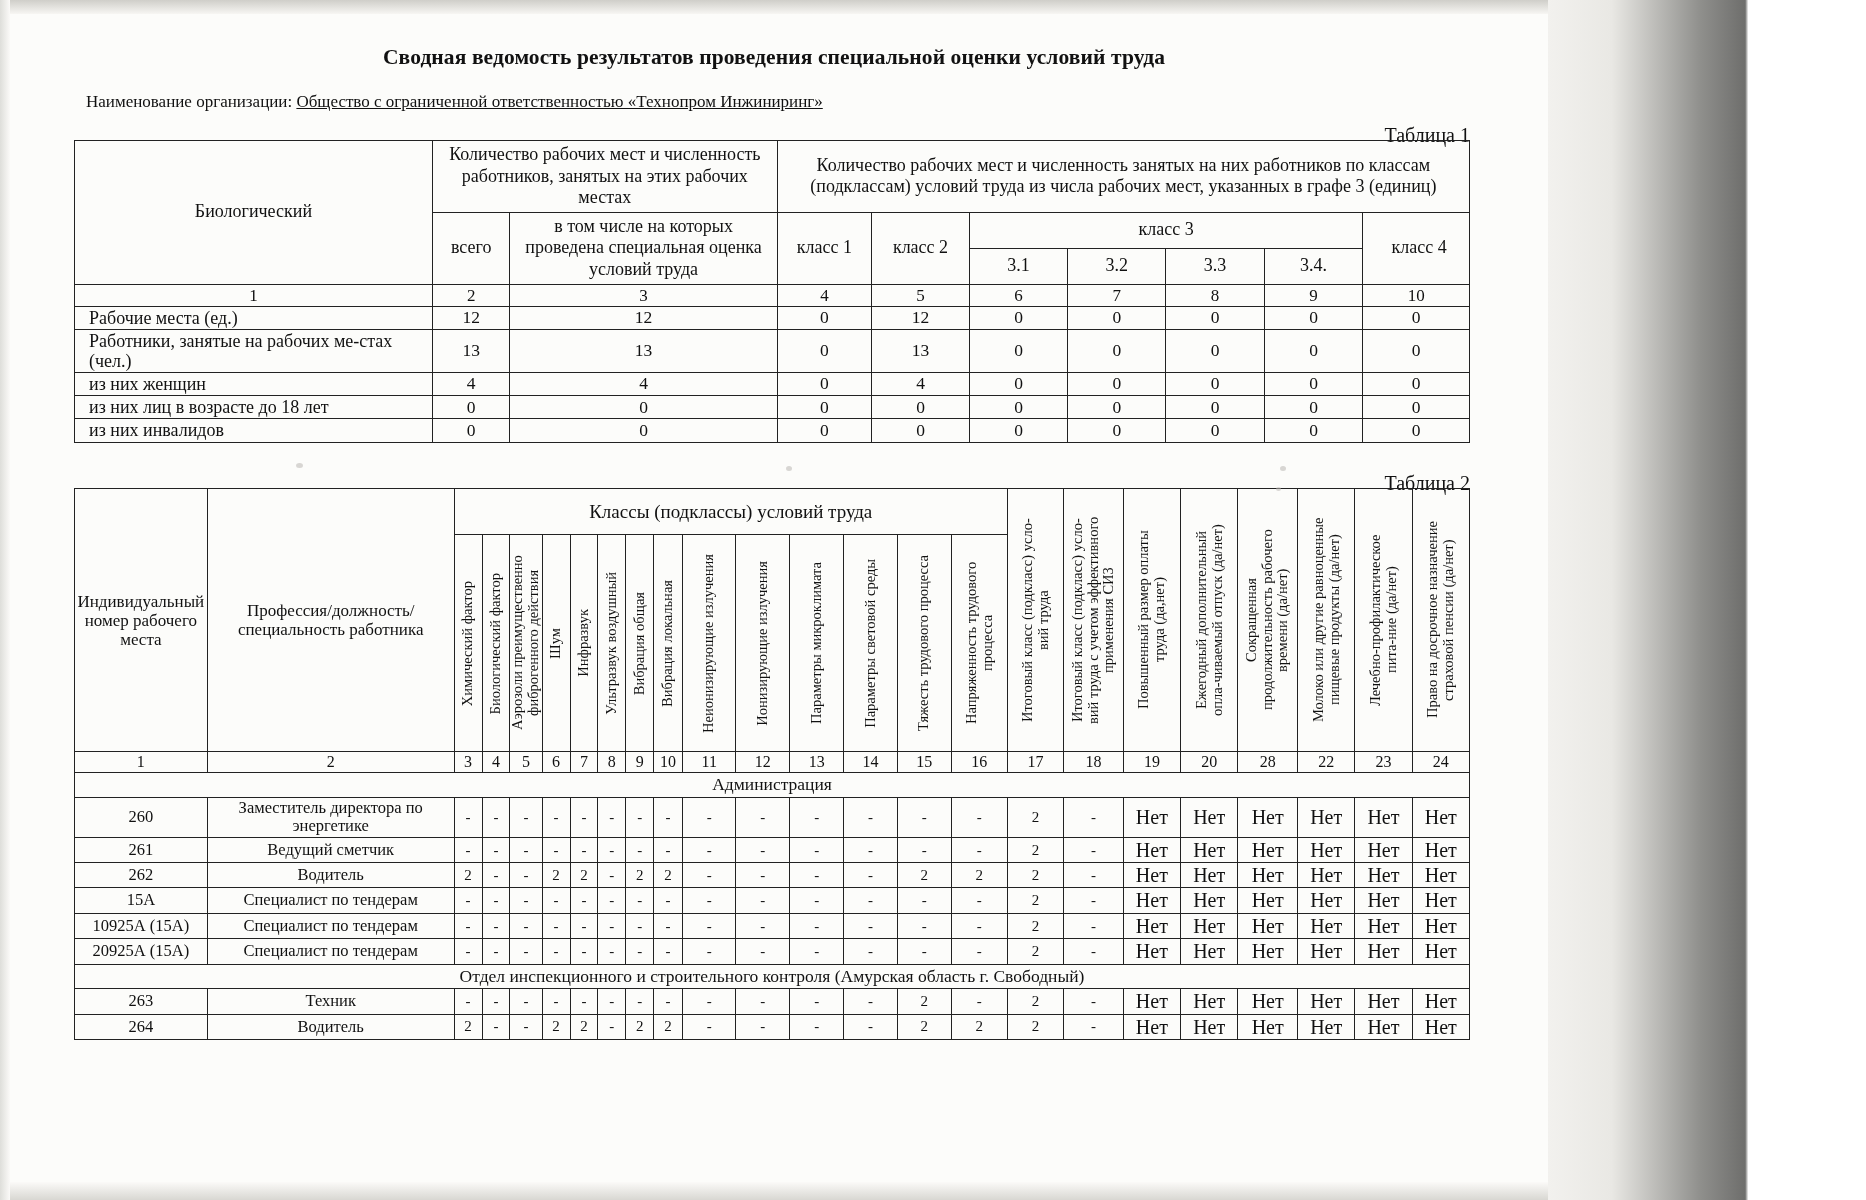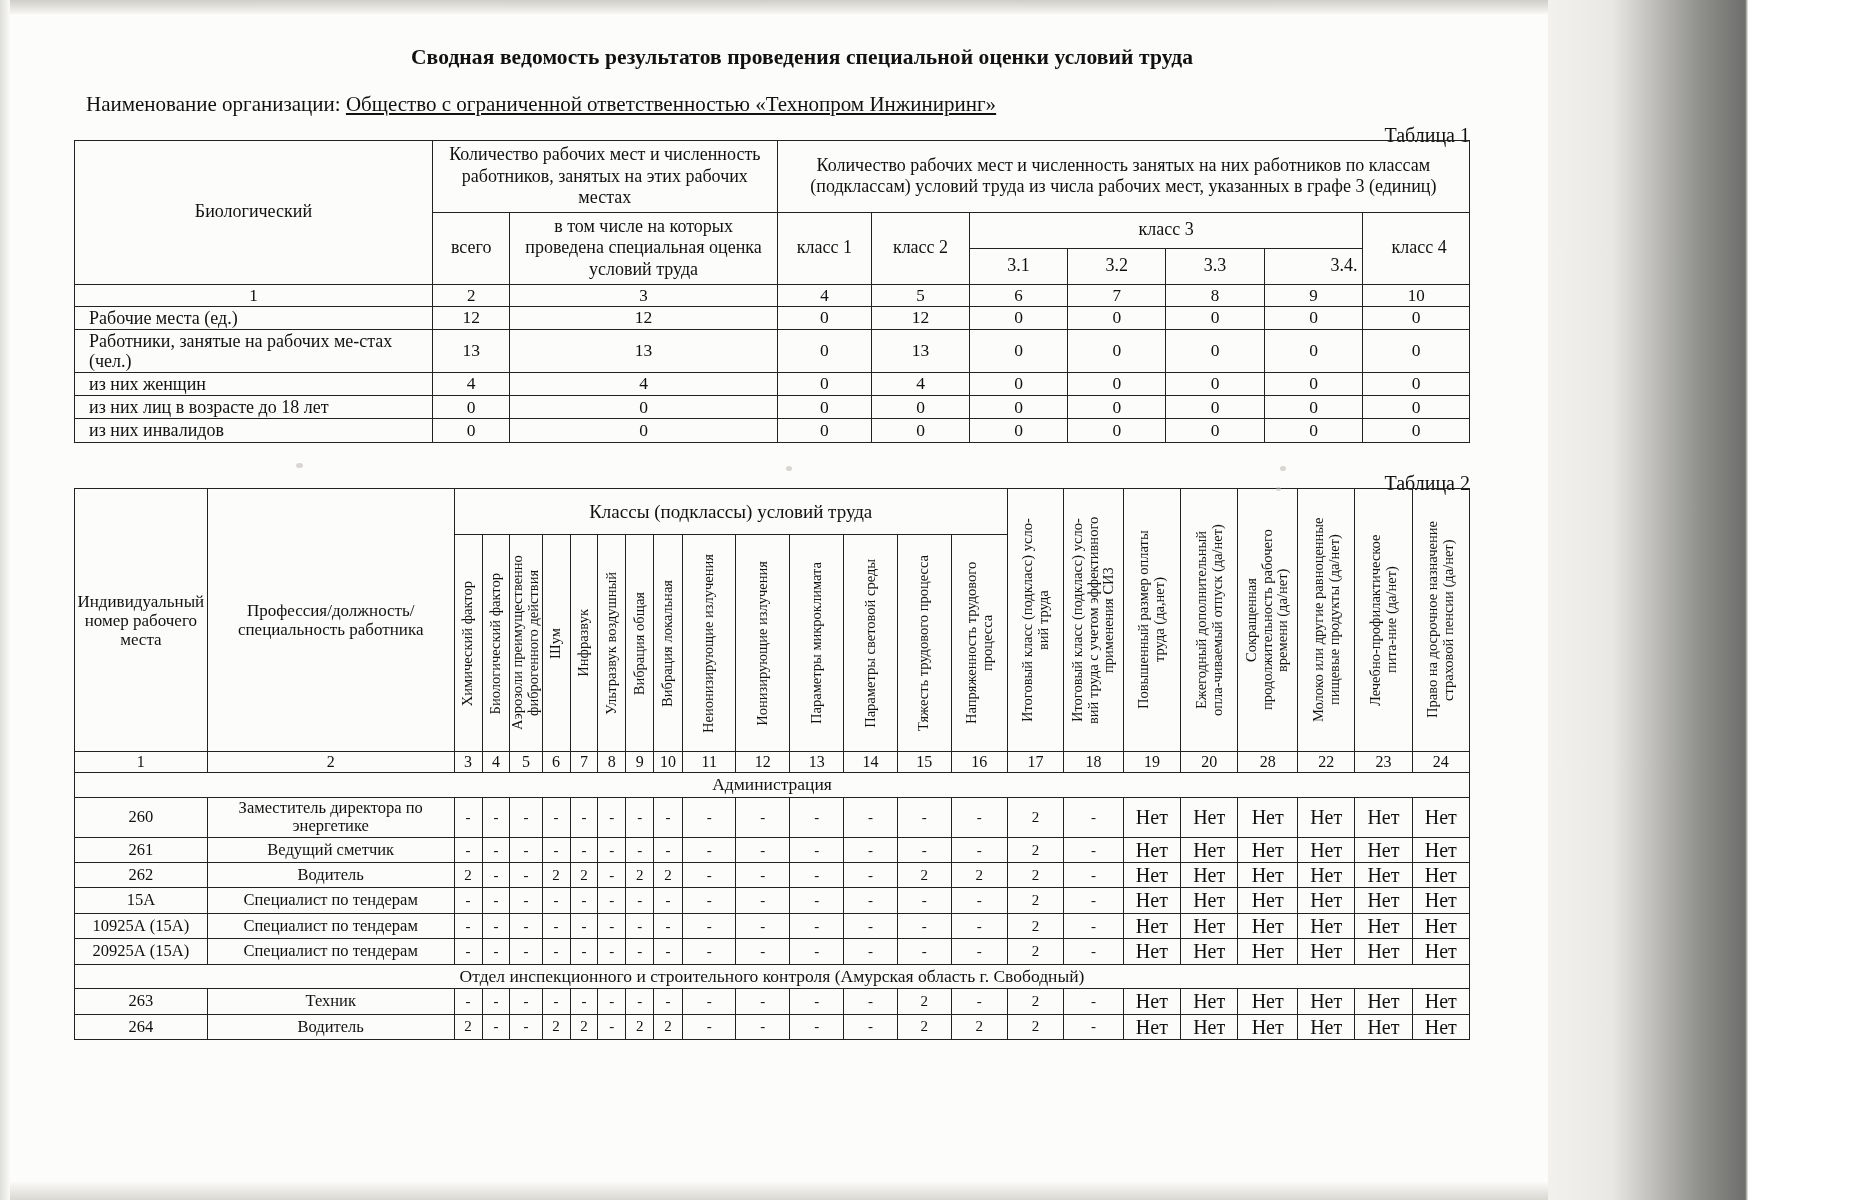--- a/index.html
+++ b/index.html
@@ -31,24 +31,23 @@
   #scan-left-edge{
     position:absolute;left:0;top:0;width:10px;height:1200px;
     background:linear-gradient(90deg,#dededa 0%,#fbfaf8 100%);
   }
   .content{position:relative;z-index:5;}
 
   h1.doc-title{
     position:absolute;left:0;top:45px;width:1548px;
     text-align:center;font-size:21.5px;font-weight:bold;margin:0;
     letter-spacing:0.1px;
-    padding-left:28px;
   }
   .org-line{
-    position:absolute;left:86px;top:92px;font-size:21px;white-space:nowrap;
+    position:absolute;left:86px;top:92px;font-size:17px;white-space:nowrap;
   }
   .org-value{ text-decoration:underline; }
 
   .table-caption{
     position:absolute;font-size:20px;text-align:right;
   }
   #cap1{left:1080px;top:124px;width:390px;}
   #cap2{left:1080px;top:472px;width:390px;}
 
   table{
@@ -144,21 +143,21 @@
         <td class="hdr" rowspan="2" style="width:278px;">в том числе на которых проведена специальная оценка условий труда</td>
         <td class="hdr" rowspan="2" style="width:89px;">класс 1</td>
         <td class="hdr" rowspan="2" style="width:93px;">класс 2</td>
         <td class="hdr" colspan="4">класс 3</td>
         <td class="hdr" rowspan="2" style="width:96px;padding-left:11px;">класс 4</td>
       </tr>
       <tr>
         <td class="hdr" style="width:96px;">3.1</td>
         <td class="hdr" style="width:96px;">3.2</td>
         <td class="hdr" style="width:96px;">3.3</td>
-        <td class="hdr" style="width:96px;text-align:right;">3.4.</td>
+        <td class="hdr" style="width:96px;">3.4.</td>
       </tr>
       <tr class="numrow" id="t1-numrow">
           <td style="width: 378px;">1</td>
           <td style="width: 70px;">2</td>
           <td style="width: 278px;">3</td>
           <td style="width: 89px;">4</td>
           <td style="width: 93px;">5</td>
           <td style="width: 96px;">6</td>
           <td style="width: 96px;">7</td>
           <td style="width: 96px;">8</td>

